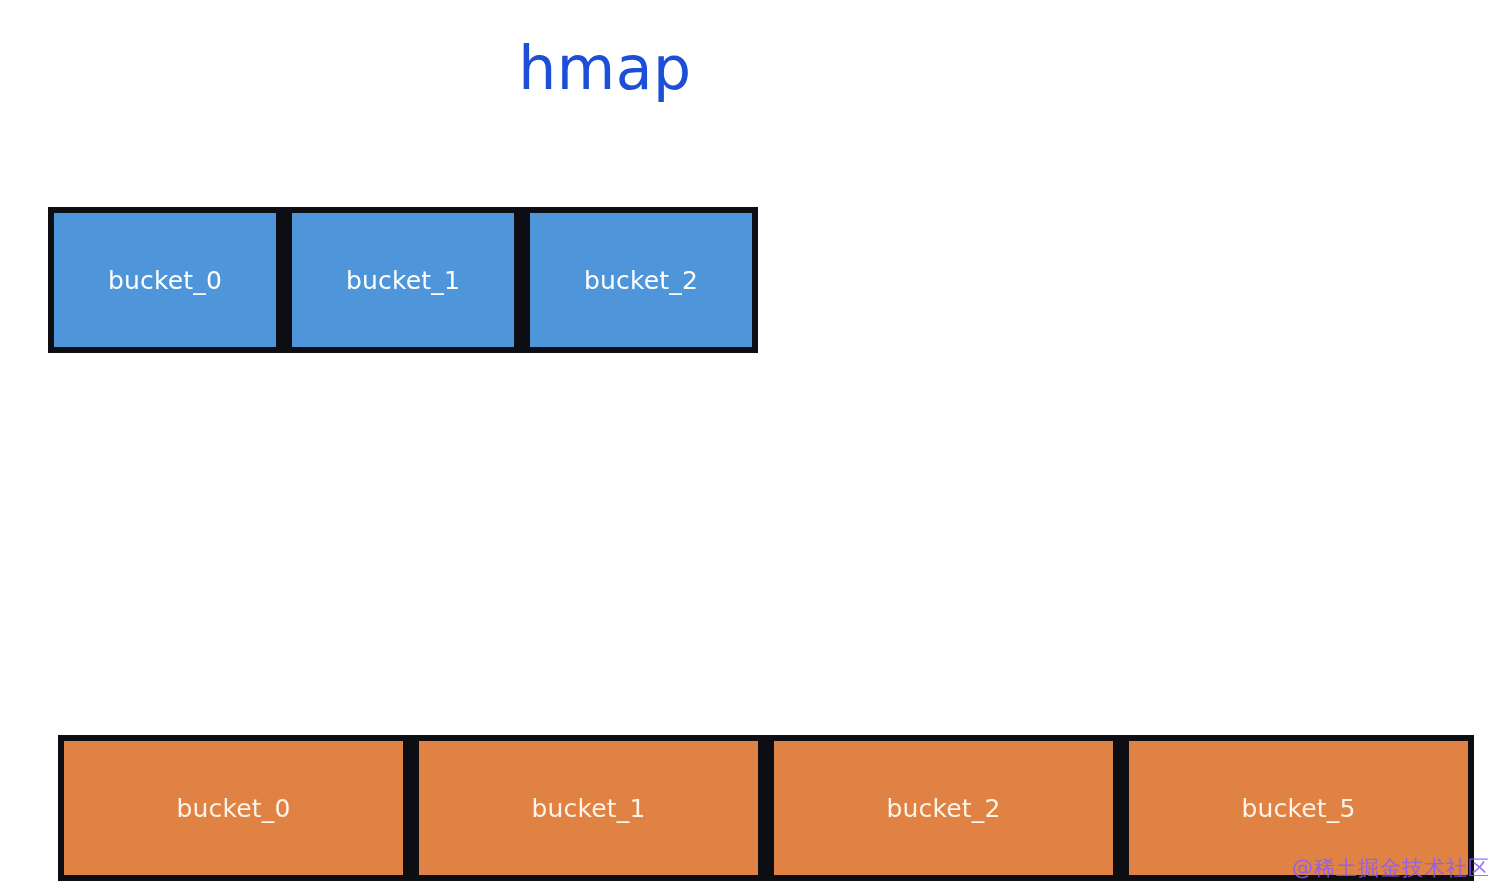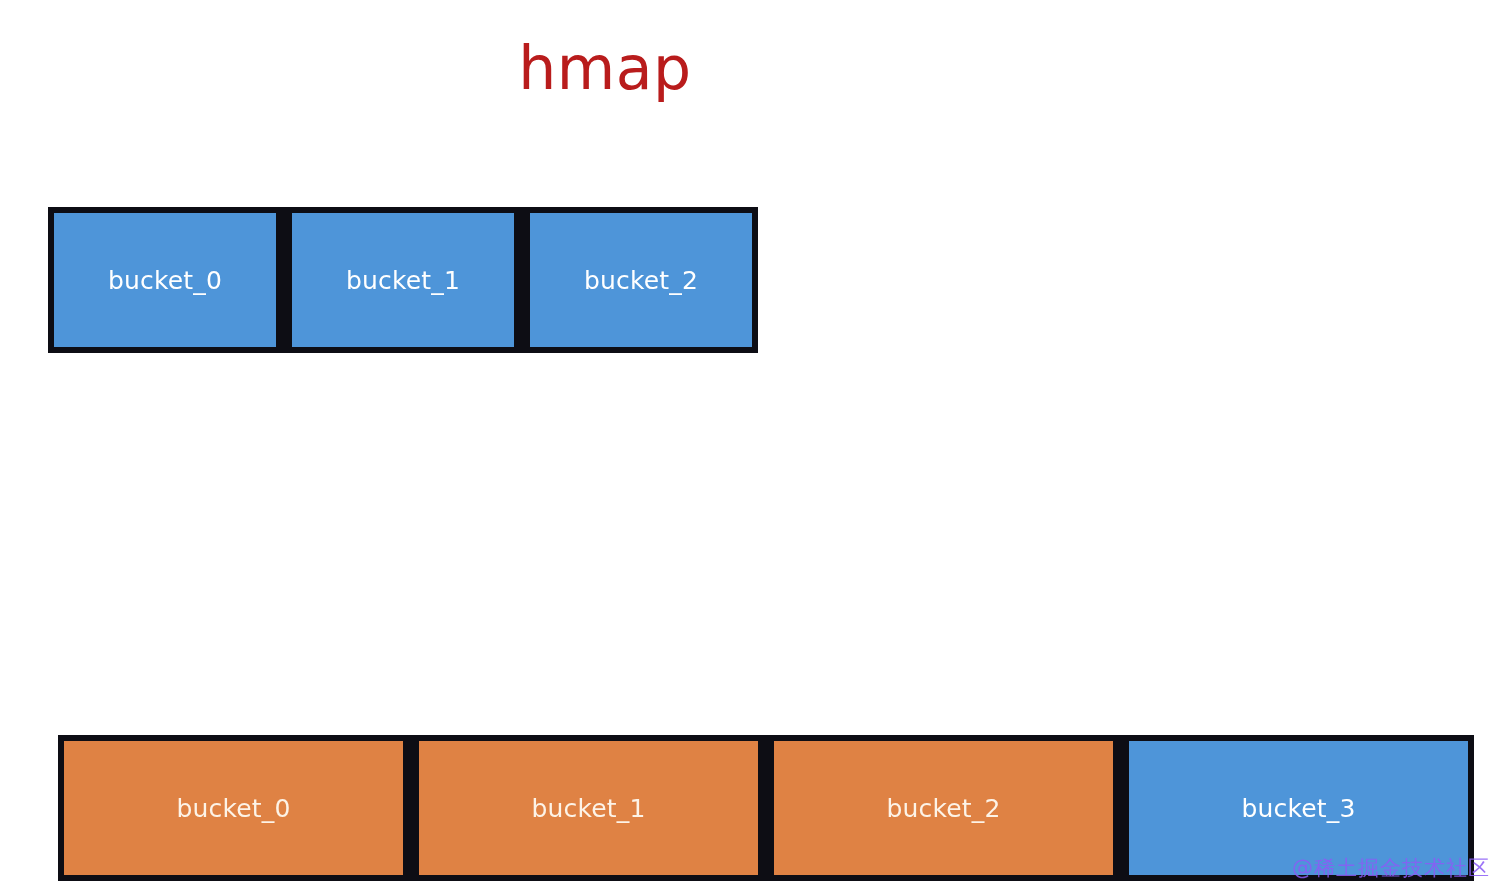--- a/index.html
+++ b/index.html
@@ -19,21 +19,21 @@
   #diagram-title {
     position: absolute;
     left: 0;
     top: 38px;
     width: 1210px;
     text-align: center;
     font-size: 60px;
     line-height: 1.0;
     font-weight: 400;
     letter-spacing: 0.5px;
-    color: #b91c1c;
+    color: #1d4ed8;
     white-space: nowrap;
   }
 
   
   .bucket-row {
     position: absolute;
     display: flex;
     box-sizing: border-box;
     background: #0d0d14;
     border: 6px solid #0d0d14;
@@ -117,18 +117,18 @@
 
   <div class="bucket-cell fill-orange">
     <span class="bucket-label">bucket_0</span>
   </div>
   <div class="bucket-cell fill-orange">
     <span class="bucket-label">bucket_1</span>
   </div>
   <div class="bucket-cell fill-orange">
     <span class="bucket-label">bucket_2</span>
   </div>
-  <div class="bucket-cell fill-blue">
-    <span class="bucket-label">bucket_3</span>
+  <div class="bucket-cell fill-orange">
+    <span class="bucket-label">bucket_5</span>
   </div>
 </div>
 
 <div id="watermark">@稀土掘金技术社区</div>
 
 </body></html>

